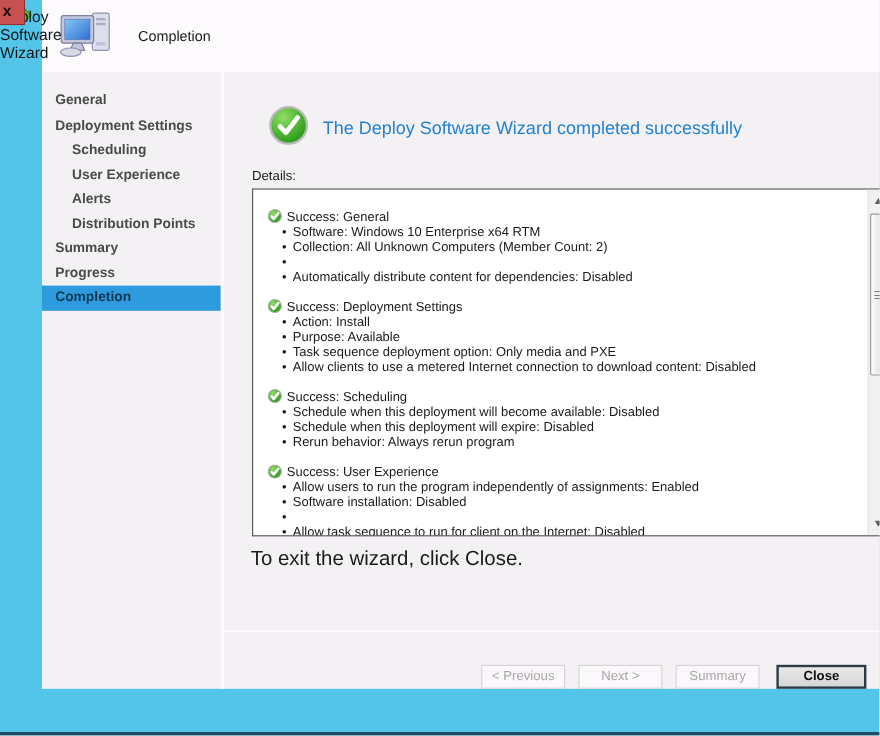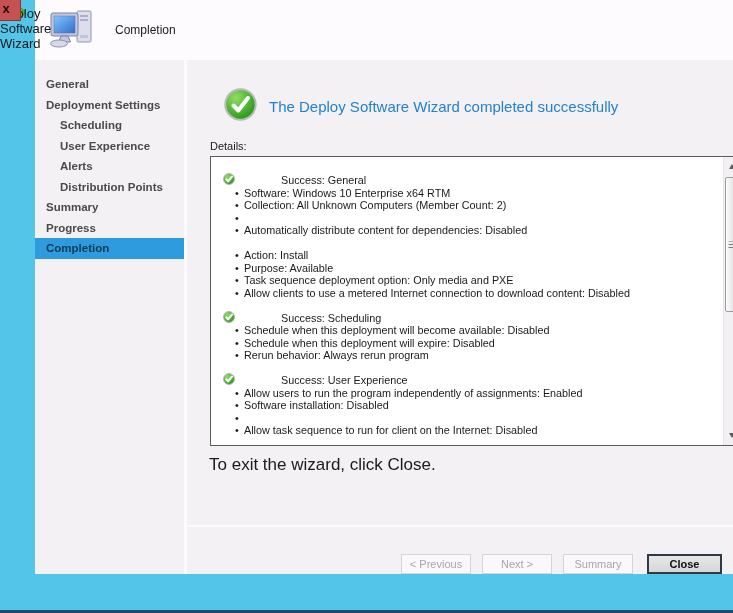--- a/index.html
+++ b/index.html
@@ -36,21 +36,21 @@
   .right { flex:1 1 auto; display:flex; flex-direction:column; min-width:0; }
   .content { height:465px; flex:0 0 465px; position:relative; }
 
   .status-row { display:flex; align-items:center; margin:28px 0 15px 37px; }
   .status-text { margin-left:12px; font-size:15px; color:#2182D2; }
 
   .details-label { margin:0 0 4px 23px; font-size:11px; color:#1a1a1a; }
   .details-box { position:relative; margin-left:23px; width:531px; height:290px; background:#FFFFFF; border:1px solid #5C5C5C; overflow:hidden; }
   .details-content { padding:17px 30px 0 12px; font-size:10.8px; line-height:12.5px; color:#1a1a1a; }
   .section { margin-bottom:12.5px; }
-  .sec-head { display:flex; align-items:center; height:12.5px;gap:42px; }
+  .sec-head { display:flex; align-items:center; height:12.5px; }
   .mini-check { width:12px; height:12px; margin-right:4px; flex:0 0 12px; margin-top:-2px; }
   .mini-check svg { display:block; }
   .sec-item { display:flex; padding-left:12px; height:12.5px; }
   .bullet { width:9px; flex:0 0 9px; }
 
   
   .scrollbar { position:absolute; top:0; right:0; bottom:0; width:17px; background:#F2F0F2; border-left:1px solid #E7E5E7; }
   .sb-arrow { position:absolute; left:0; width:16px; height:17px; display:flex; align-items:center; justify-content:center; }
   .sb-arrow.up { top:1px; } .sb-arrow.down { bottom:1px; }
   .tri-up { width:0; height:0; border-left:3.5px solid transparent; border-right:3.5px solid transparent; border-bottom:5px solid #5E5E5E; }
@@ -172,20 +172,35 @@
                     </div>
                     <div class="sec-item">
                       <span class="bullet">•</span>
                     </div>
                     <div class="sec-item">
                       <span class="bullet">•</span>
                       <span>Automatically distribute content for dependencies: Disabled</span>
                     </div>
                   </div>
                   <div class="section">
+                    <div class="sec-head">
+                      <span class="mini-check">
+                        <svg width="12" height="12" viewBox="0 0 33 33">
+                          <defs>
+                            <radialGradient id="mg" cx="35%" cy="28%" r="80%">
+                              <stop offset="0" stop-color="#90DE64"></stop>
+                              <stop offset="1" stop-color="#1F9312"></stop>
+                            </radialGradient>
+                          </defs>
+                          <circle cx="16.5" cy="16.5" r="15" fill="url(#mg)" stroke="#AFAFAF" stroke-width="2.5"></circle>
+                          <path d="M9 17.5 l5 5.5 L24.5 10" fill="none" stroke="#FFFFFF" stroke-width="6" stroke-linecap="round" stroke-linejoin="round"></path>
+                        </svg>
+                      </span>
+                      <span>Success: Deployment Settings</span>
+                    </div>
                     <div class="sec-item">
                       <span class="bullet">•</span>
                       <span>Action: Install</span>
                     </div>
                     <div class="sec-item">
                       <span class="bullet">•</span>
                       <span>Purpose: Available</span>
                     </div>
                     <div class="sec-item">
                       <span class="bullet">•</span>

